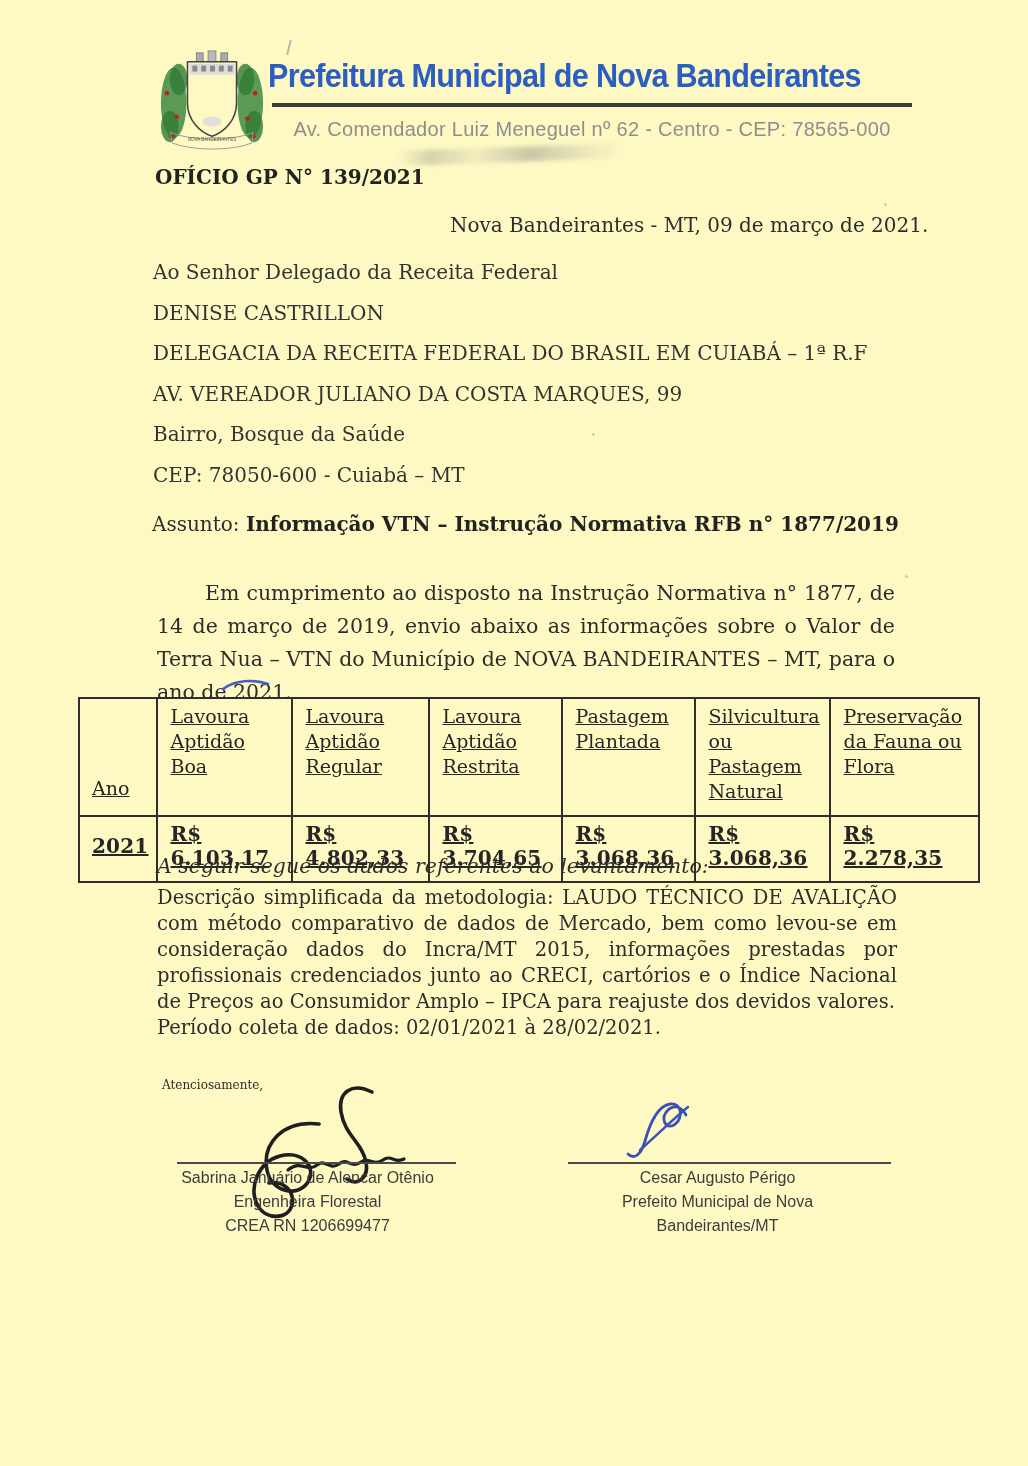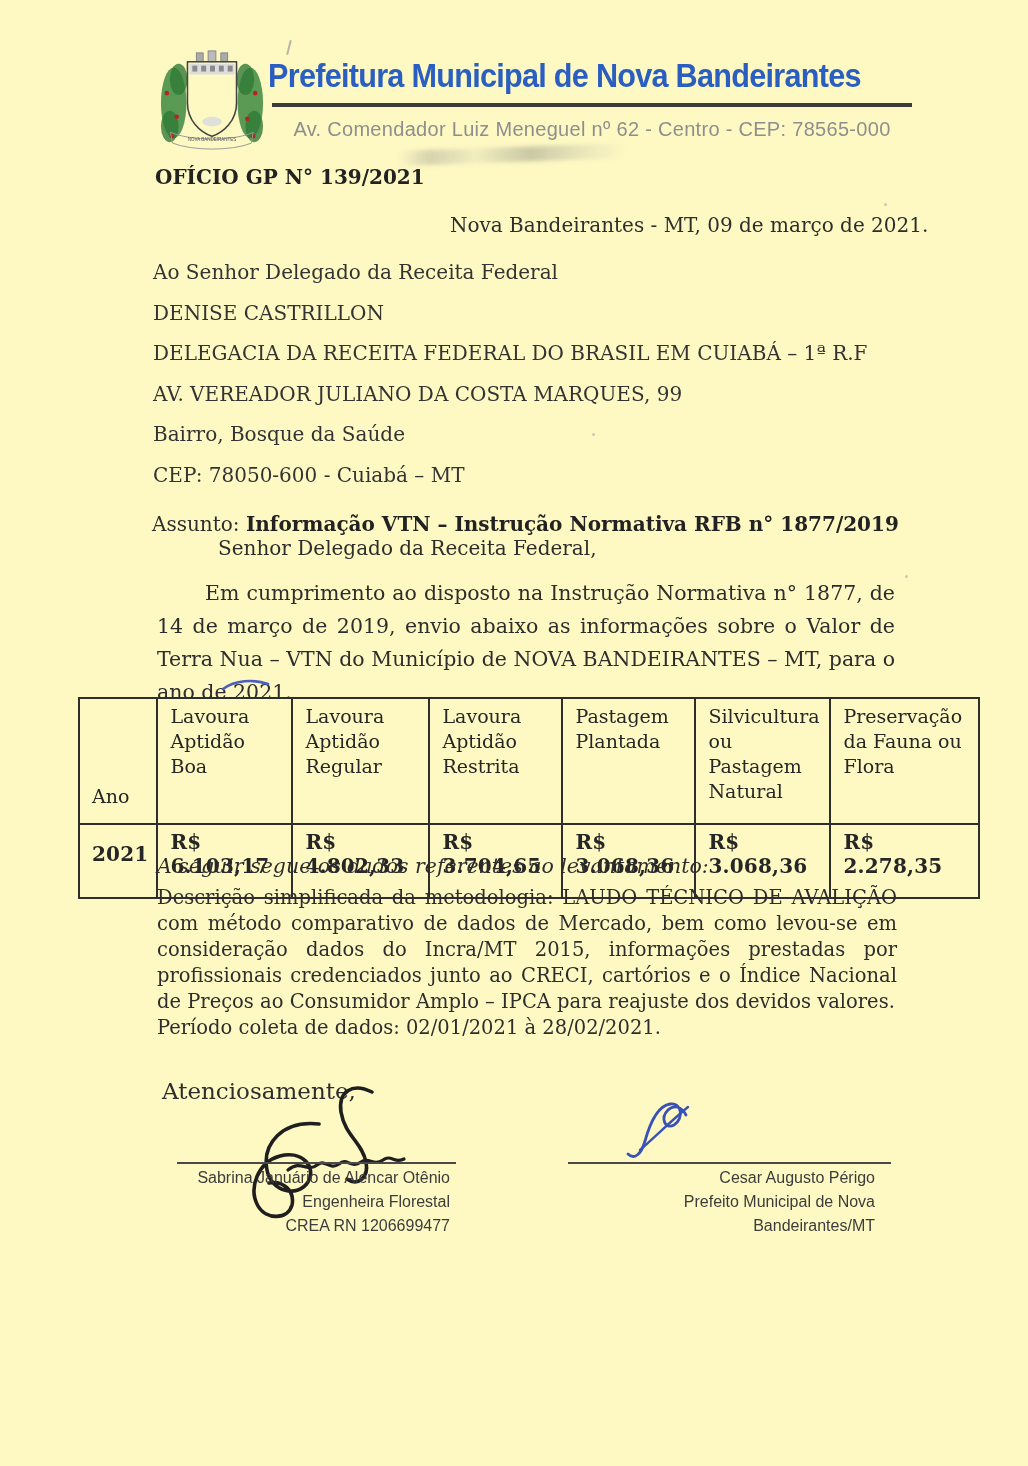--- a/index.html
+++ b/index.html
@@ -39,35 +39,35 @@
 
   .para1{left:157px;top:577px;width:738px;font-size:20.5px;line-height:33px;text-align:justify;text-indent:48px;}
 
   .pen-mark{left:220px;top:676px;}
 
   
   table.vtn{
     left:78px;top:697px;border-collapse:collapse;table-layout:fixed;
     font-family:"DejaVu Serif",serif;color:#262626;
   }
-  table.vtn td{border:2px solid #2e2e2e;padding:5px 8px 19px 12px;overflow:hidden;}
+  table.vtn td{border:2px solid #2e2e2e;padding:5px 8px 11px 12px;overflow:hidden;text-decoration:underline;}
   table.vtn tr.hdr{height:92px;}
   table.vtn tr.hdr td{font-size:19px;line-height:25px;vertical-align:top;}
   table.vtn tr.hdr td.ano{vertical-align:bottom;padding-bottom:14px;}
   table.vtn tr.data{height:48px;}
   table.vtn tr.data td{font-size:20px;font-weight:bold;vertical-align:middle;letter-spacing:0.2px;}
 
   .data-intro{left:157px;top:854px;font-size:20.5px;font-style:italic;}
   .methodology-block{left:157px;top:885px;width:740px;font-size:19.5px;line-height:26px;}
   .methodology-block .just{text-align:justify;}
 
-  .closing{left:162px;top:1078px;font-size:23px;}
+  .closing{left:162px;top:1078px;font-size:12px;}
 
   .sig-line{height:2px;background:#4a4a4a;}
-  .sig-block{font-family:"Liberation Sans",sans-serif;color:#3c3c3c;text-align:right;font-size:16px;line-height:24px;}
+  .sig-block{font-family:"Liberation Sans",sans-serif;color:#3c3c3c;text-align:center;font-size:16px;line-height:24px;}
 
   .sig-svg path{fill:none;stroke-linecap:round;stroke-linejoin:round;}
 </style>
 </head>
 <body>
 
 <div class="page">
 
   <svg class="abs sig-svg" style="left:152px;top:46px" width="120" height="108" viewBox="0 0 120 110">
 
@@ -130,21 +130,20 @@
     <div>DELEGACIA DA RECEITA FEDERAL DO BRASIL EM CUIABÁ – 1ª R.F</div>
     <div>AV. VEREADOR JULIANO DA COSTA MARQUES, 99</div>
     <div>Bairro, Bosque da Saúde</div>
     <div>CEP: 78050-600 - Cuiabá – MT</div>
   </div>
 
   <div class="abs subject">
     <span>Assunto:</span>
     <b>Informação VTN – Instrução Normativa RFB n° 1877/2019</b>
   </div>
-  <div class="abs salutation">Senhor Delegado da Receita Federal,</div>
 
   <div class="abs para1">Em cumprimento ao disposto na Instrução Normativa n° 1877, de 14 de março de 2019, envio abaixo as informações sobre o Valor de Terra Nua – VTN do Município de NOVA BANDEIRANTES – MT, para o ano de 2021.</div>
 
   <svg class="abs sig-svg pen-mark" width="52" height="18" viewBox="0 0 52 18">
     <path d="M3,13 C15,4 33,3 48,8" stroke="#4a5fc0" stroke-width="2.6"></path>
   </svg>
 
   <table class="vtn abs">
     <colgroup>
       <col style="width:77px">

